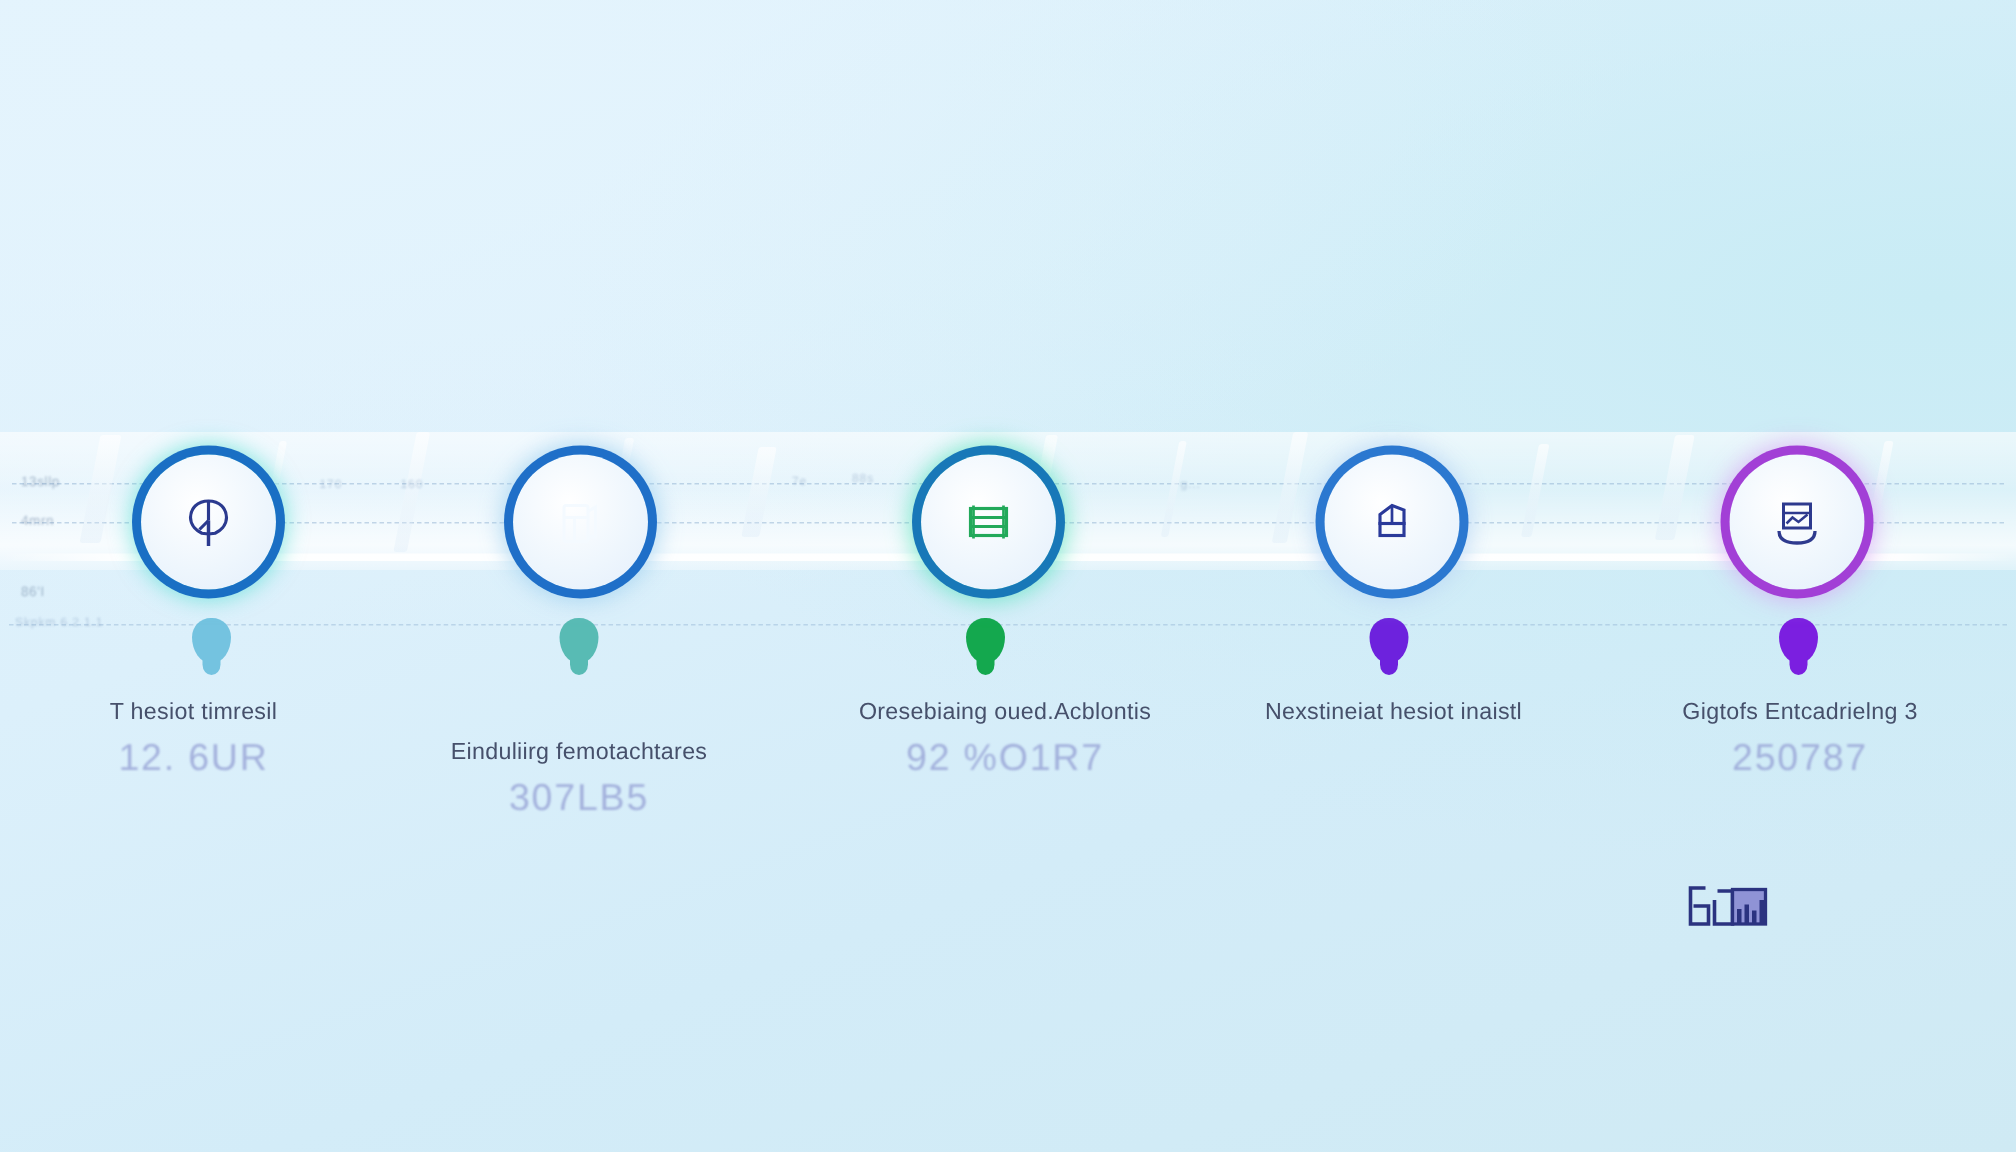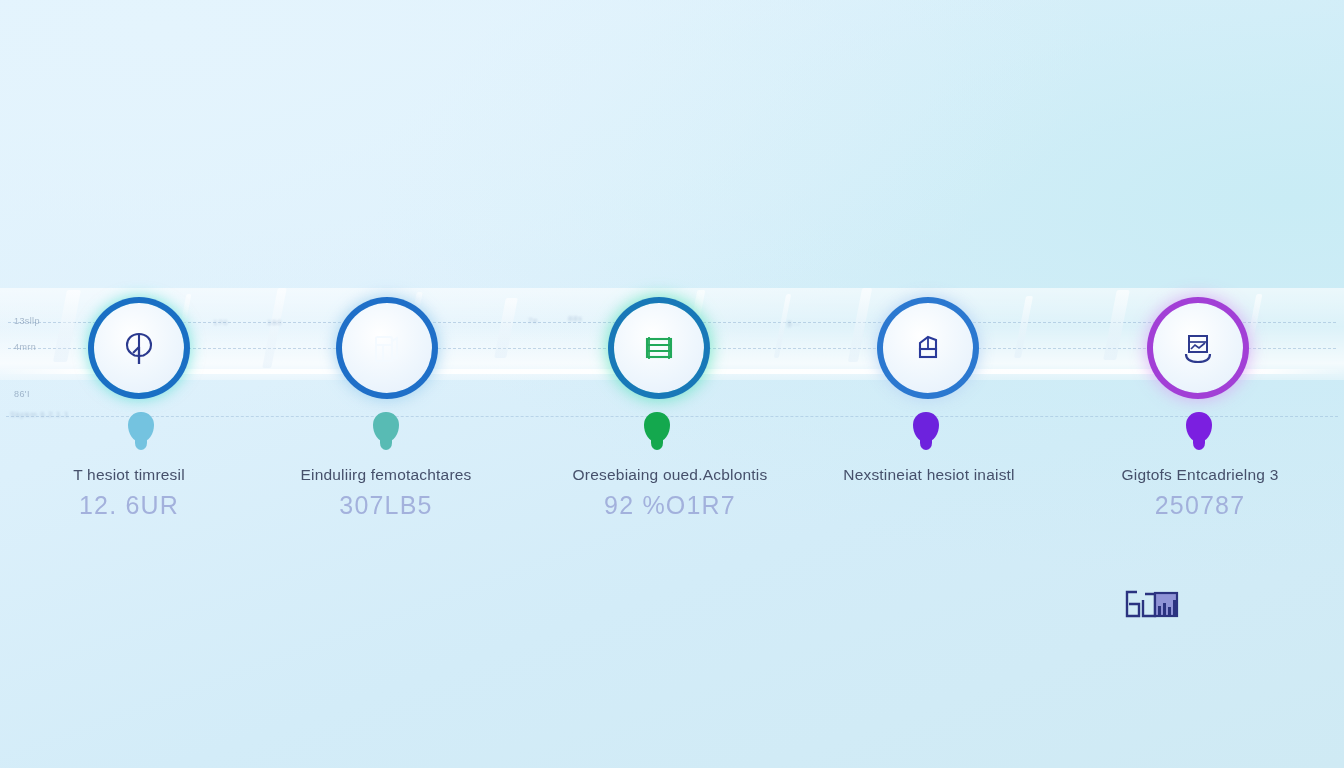--- a/index.html
+++ b/index.html
@@ -256,21 +256,21 @@
         <rect x="12" y="12" width="16" height="24" rx="1.5" fill="none" stroke="#f4faff" stroke-width="2.1"></rect>
         <line x1="12" y1="20" x2="28" y2="20" stroke="#f4faff" stroke-width="2"></line>
         <path d="M28 16 L33 13 L33 33 L28 33" fill="none" stroke="#f4faff" stroke-width="2.1"></path>
         <line x1="19" y1="20" x2="19" y2="36" stroke="#f4faff" stroke-width="1.9"></line>
       </svg>
     </div>
   </div>
   <div class="pin" style="left:373px;">
     <i style="background:#58bbb4;"></i>
   </div>
-  <div class="block" style="left:236px;">
+  <div class="block" style="left:236px;margin-top:27px;">
     <div class="title">Einduliirg femotachtares</div>
     <div class="value">307LB5</div>
   </div>
 
   <div class="node" style="left:614px;">
     <div class="ring">
       <div class="haloring" style="box-shadow: 0 0 0 6px #1878b8, 0 0 15px 8px rgba(63,224,176,.60);"></div>
       <svg width="46" height="46" viewBox="0 0 46 46">
         <rect x="11" y="14" width="24" height="18" fill="none" stroke="#22a95a" stroke-width="2.1"></rect>
         <line x1="11" y1="20" x2="35" y2="20" stroke="#22a95a" stroke-width="2"></line>

